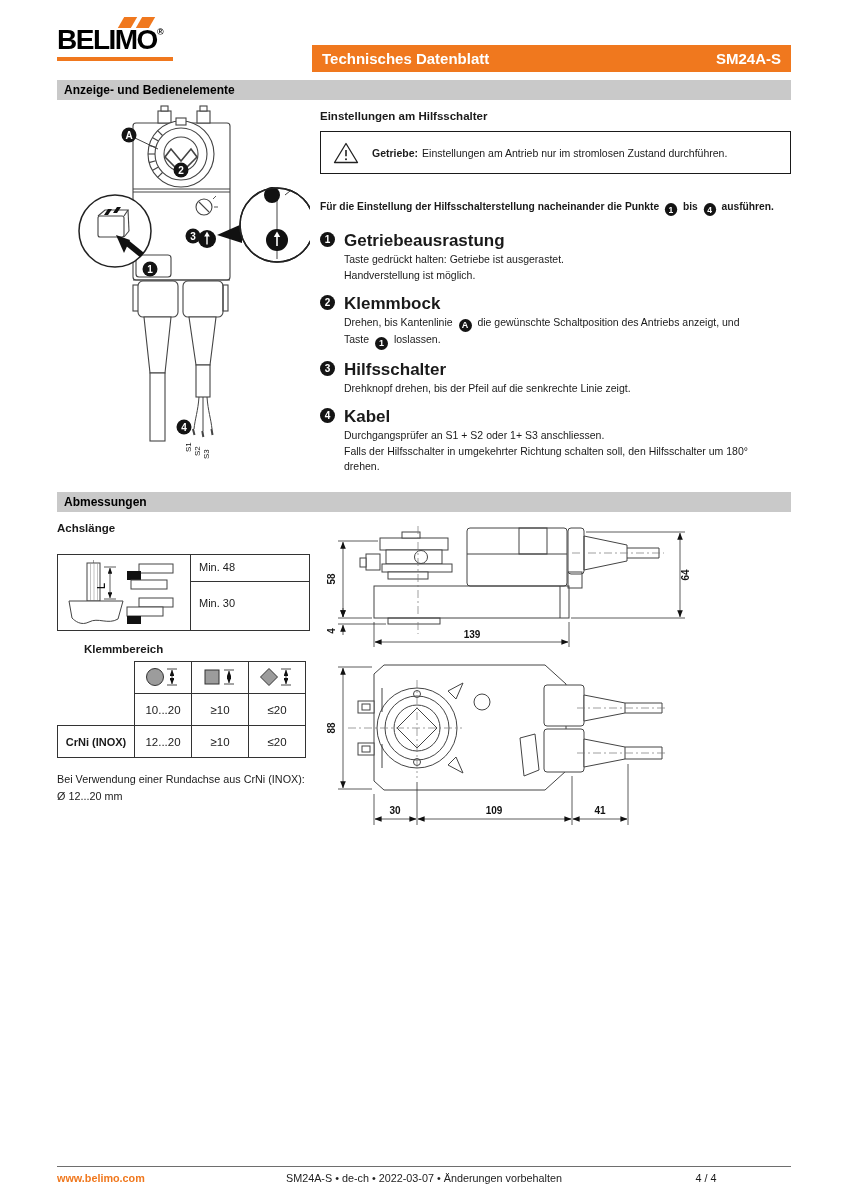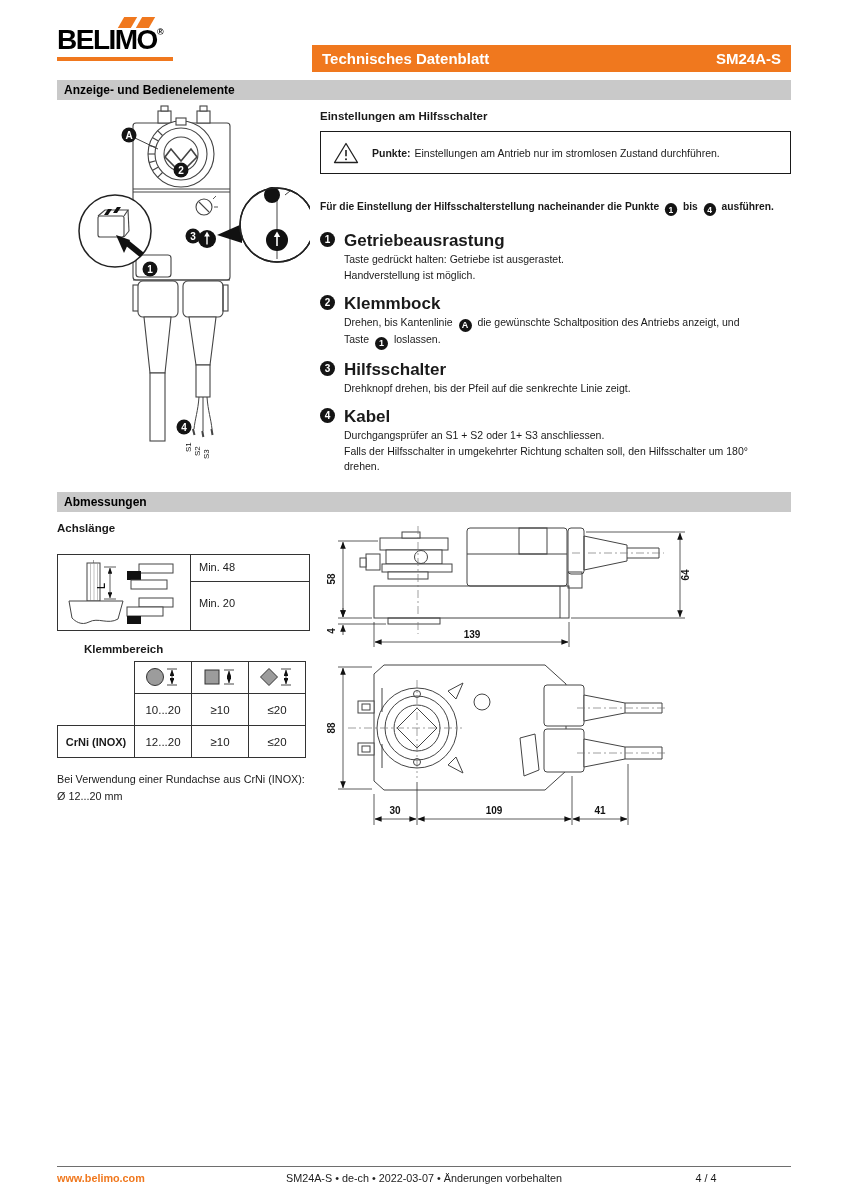--- a/index.html
+++ b/index.html
@@ -205,21 +205,21 @@
 
   <div class="right-col">
     <div class="subhead">Einstellungen am Hilfsschalter</div>
 
     <div class="note-box">
       <svg width="26" height="24" viewBox="0 0 26 24">
         <path d="M13,2.5 L24.5,21.5 H1.5 Z" fill="none" stroke="#222" stroke-width="1.3" stroke-linejoin="round"></path>
         <line x1="13" y1="9" x2="13" y2="15.2" stroke="#222" stroke-width="1.6"></line>
         <circle cx="13" cy="18.2" r="1" fill="#222"></circle>
       </svg>
-      <span class="note-text"><b>Punkte:</b><span>Einstellungen am Antrieb nur im stromlosen Zustand durchführen.</span></span>
+      <span class="note-text"><b>Getriebe:</b><span>Einstellungen am Antrieb nur im stromlosen Zustand durchführen.</span></span>
     </div>
 
     <div class="instruction">
       <span>Für die Einstellung der Hilfsschalterstellung nacheinander die Punkte</span>
       <span class="badge sm">1</span>
       <span>bis</span>
       <span class="badge sm">4</span>
       <span>ausführen.</span>
     </div>
 
@@ -287,21 +287,21 @@
           </g>
           <g>
             <rect x="78" y="40" width="34" height="9" fill="#fff" stroke="#444" stroke-width="1"></rect>
             <rect x="66" y="49" width="36" height="9" fill="#fff" stroke="#444" stroke-width="1"></rect>
             <rect x="66" y="58" width="14" height="8" fill="#111"></rect>
           </g>
         </svg>
       </div>
       <div class="vals">
         <div class="row1">Min. 48</div>
-        <div class="row2">Min. 20</div>
+        <div class="row2">Min. 30</div>
       </div>
     </div>
 
     <div class="subhead klemm-title">Klemmbereich</div>
 
     <table class="ktable">
       <thead>
         <tr>
           <th class="blank"></th>
           <th>

